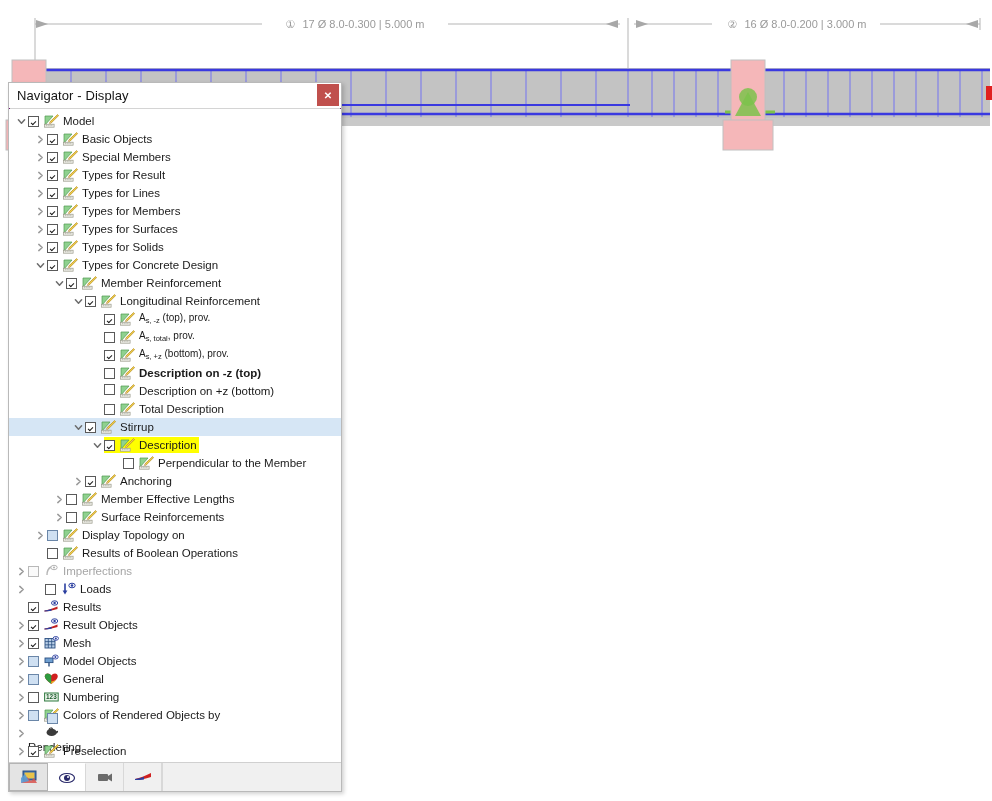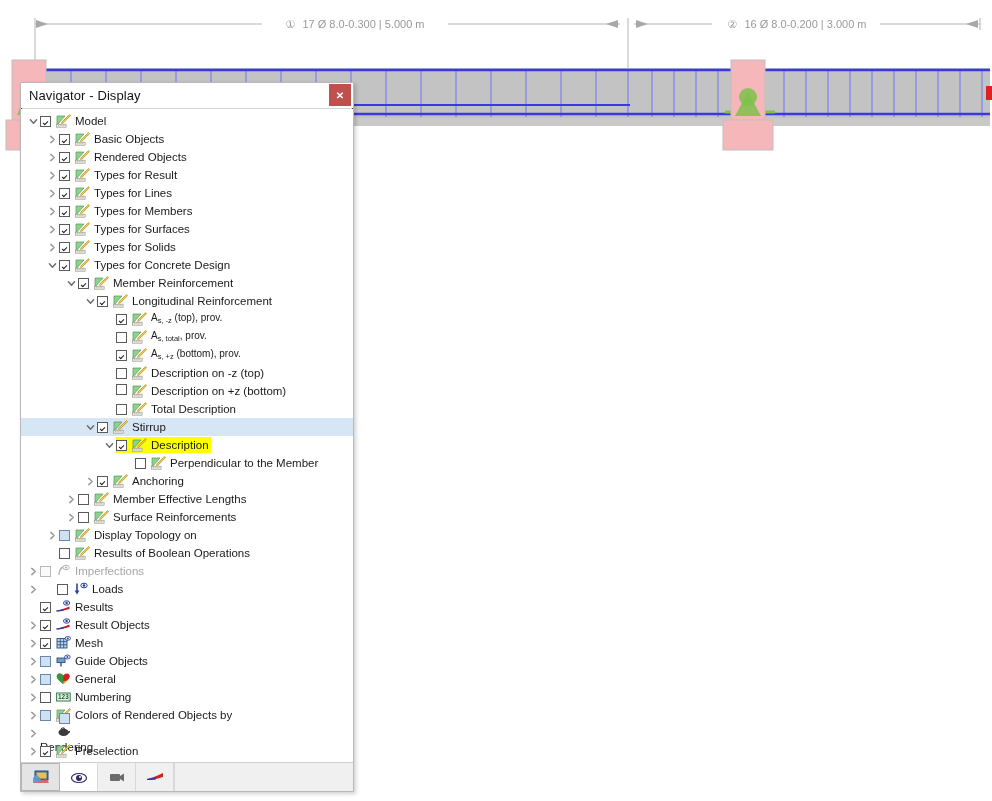--- a/index.html
+++ b/index.html
@@ -12,21 +12,21 @@
     overflow:hidden;
     position:relative;
   }
 
   
   #canvas{position:absolute;left:0;top:0;width:992px;height:801px;background:#ffffff;}
   #canvas svg{display:block;}
 
   
   #navigator{
-    position:absolute;left:20px;top:82px;width:332px;height:708px;
+    position:absolute;left:8px;top:82px;width:332px;height:708px;
     background:#701a75;
     border:1px solid #b9b9b9;
     box-shadow:2px 2px 4px rgba(0,0,0,0.18);
     display:flex;flex-direction:column;
     z-index:40;
   }
   .nav-titlebar{
     height:24px;flex:0 0 24px;
     background:#ffffff;
     display:flex;align-items:center;justify-content:space-between;
@@ -290,21 +290,21 @@
               <path d="M1,2 L9,2 L1,11 Z" fill="#8fd18f" stroke="#4f9a4f" stroke-width=".7"></path>
               <rect x="0.6" y="10.2" width="9.5" height="3" fill="#f0f0ea" stroke="#9a9a8a" stroke-width=".7"></rect>
               <line x1="2.4" y1="10.4" x2="2.4" y2="12.2" stroke="#9a9a8a" stroke-width=".6"></line>
               <line x1="4.2" y1="10.4" x2="4.2" y2="12.2" stroke="#9a9a8a" stroke-width=".6"></line>
               <line x1="6.0" y1="10.4" x2="6.0" y2="12.2" stroke="#9a9a8a" stroke-width=".6"></line>
               <line x1="7.8" y1="10.4" x2="7.8" y2="12.2" stroke="#9a9a8a" stroke-width=".6"></line>
               <path d="M13.6,0.6 L14.6,1.6 L7.2,9 L5.6,9.4 L6,7.8 Z" fill="#f2cf4a" stroke="#b08a20" stroke-width=".7"></path>
               <path d="M5.6,9.4 L6,7.8 L7,8.8 Z" fill="#e8b9b9"></path>
             </svg>
           </span>
-          <span class="lbl">Rendered Objects</span>
+          <span class="lbl">Special Members</span>
         </span>
       </div>
       <div class="row" style="padding-left: 25px;">
         <span class="arrow">
           <svg width="9" height="9" viewBox="0 0 9 9">
             <path d="M2.8,1.4 L6.2,4.5 L2.8,7.6" fill="none" stroke="#9a9a9a" stroke-width="1.5" stroke-linecap="round" stroke-linejoin="round"></path>
           </svg>
         </span>
         <span style="display: flex; align-items: center;">
           <span class="cb checked"></span>
@@ -534,21 +534,21 @@
               <line x1="4.2" y1="10.4" x2="4.2" y2="12.2" stroke="#9a9a8a" stroke-width=".6"></line>
               <line x1="6.0" y1="10.4" x2="6.0" y2="12.2" stroke="#9a9a8a" stroke-width=".6"></line>
               <line x1="7.8" y1="10.4" x2="7.8" y2="12.2" stroke="#9a9a8a" stroke-width=".6"></line>
               <path d="M13.6,0.6 L14.6,1.6 L7.2,9 L5.6,9.4 L6,7.8 Z" fill="#f2cf4a" stroke="#b08a20" stroke-width=".7"></path>
               <path d="M5.6,9.4 L6,7.8 L7,8.8 Z" fill="#e8b9b9"></path>
             </svg>
           </span>
           <span class="lbl small">A<sub>s, +z</sub><span> (bottom), prov.</span></span>
         </span>
       </div>
-      <div class="row" style="padding-left: 82px;">
+      <div class="row" style="padding-left: 82px; font-weight: bold;">
         <span class="arrow blank"></span>
         <span style="display: flex; align-items: center;">
           <span class="cb"></span>
           <span class="ico">
             <svg width="15" height="14" viewBox="0 0 15 14">
               <path d="M1,2 L9,2 L1,11 Z" fill="#8fd18f" stroke="#4f9a4f" stroke-width=".7"></path>
               <rect x="0.6" y="10.2" width="9.5" height="3" fill="#f0f0ea" stroke="#9a9a8a" stroke-width=".7"></rect>
               <line x1="2.4" y1="10.4" x2="2.4" y2="12.2" stroke="#9a9a8a" stroke-width=".6"></line>
               <line x1="4.2" y1="10.4" x2="4.2" y2="12.2" stroke="#9a9a8a" stroke-width=".6"></line>
               <line x1="6.0" y1="10.4" x2="6.0" y2="12.2" stroke="#9a9a8a" stroke-width=".6"></line>
@@ -876,21 +876,21 @@
         <span style="display: flex; align-items: center;">
           <span class="cb blue"></span>
           <span class="ico">
             <svg width="15" height="14" viewBox="0 0 15 14">
               <rect x="1" y="4" width="8" height="4.6" fill="#6f9fd0" stroke="#2b4f80" stroke-width=".9"></rect>
               <line x1="5" y1="8.6" x2="5" y2="12.6" stroke="#2b4f80" stroke-width="1.4"></line>
               <ellipse cx="11.4" cy="3" rx="2.8" ry="2" fill="#fff" stroke="#2b3fa0" stroke-width=".9"></ellipse>
               <circle cx="11.4" cy="3" r="1" fill="#2b3fa0"></circle>
             </svg>
           </span>
-          <span class="lbl">Guide Objects</span>
+          <span class="lbl">Model Objects</span>
         </span>
       </div>
       <div class="row" style="padding-left: 6px;">
         <span class="arrow">
           <svg width="9" height="9" viewBox="0 0 9 9">
             <path d="M2.8,1.4 L6.2,4.5 L2.8,7.6" fill="none" stroke="#9a9a9a" stroke-width="1.5" stroke-linecap="round" stroke-linejoin="round"></path>
           </svg>
         </span>
         <span style="display: flex; align-items: center;">
           <span class="cb blue"></span>

